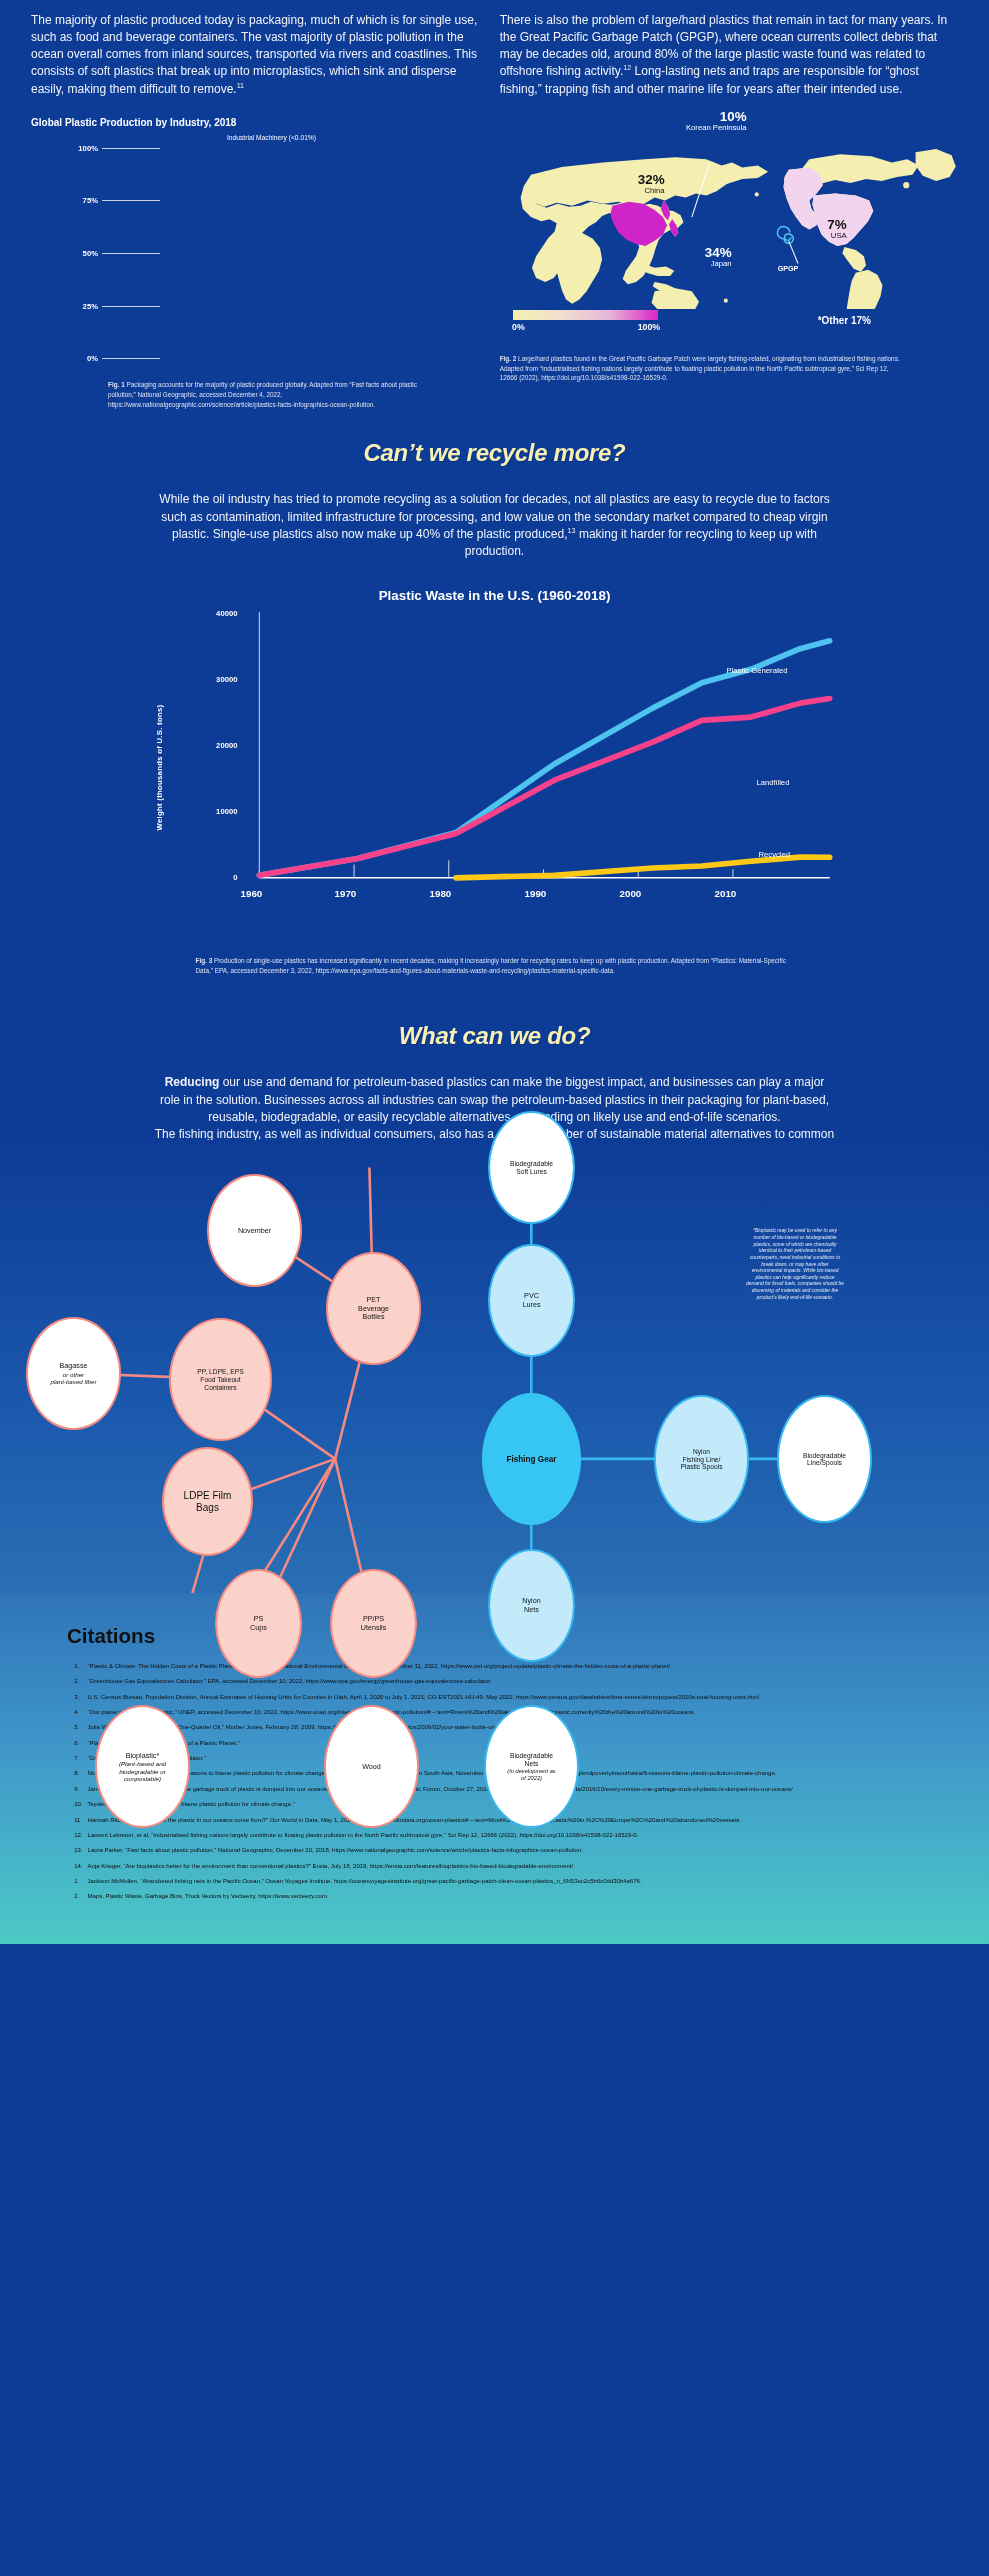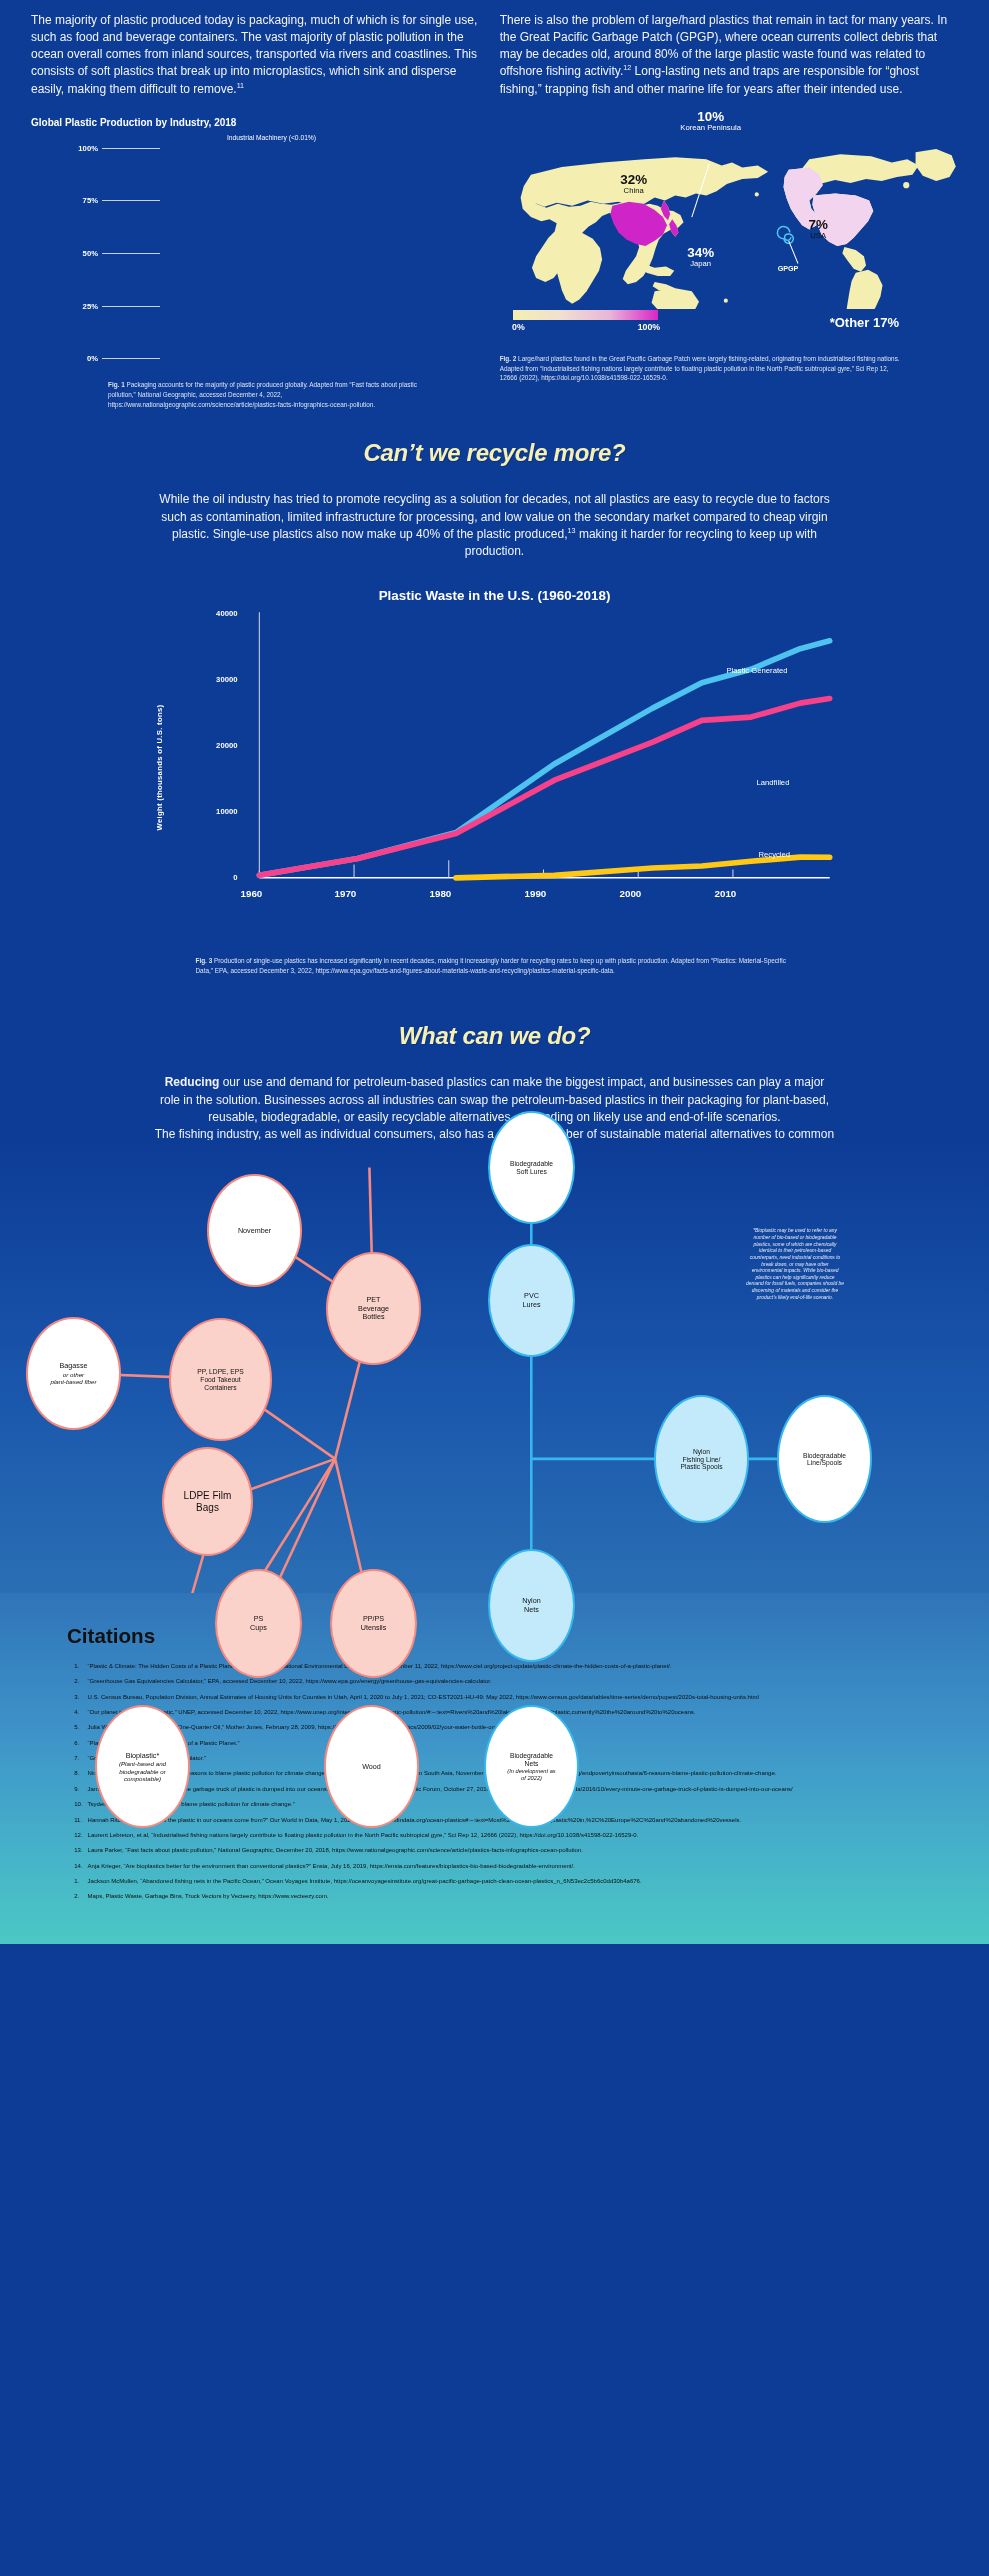--- a/index.html
+++ b/index.html
@@ -71,32 +71,32 @@
     margin-top: 7.2px;
     padding-left: 77px;
     max-width: 402px;
   }
   .figcap b { font-weight: bold; }
   .figcap.nopad { padding-left: 0; }
 
   
   .map-wrap { position: relative; height: 242px; margin-top: 7.2px; }
   .map-svg { position: absolute; left: 0; top: 13.4px; }
-  .maplabel { position: absolute; text-align: center; line-height: 1.15; }
+  .maplabel { position: absolute; text-align: right; line-height: 1.15; }
   .maplabel .pct { font-size: 13.4px; font-weight: bold; display: block; }
   .maplabel .nm { font-size: 7.7px; display: block; }
   .ml-dark .pct, .ml-dark .nm { color: #111; }
   .ml-light .pct, .ml-light .nm { color: #fff; }
   .legend-bar {
     position: absolute; left: 13.4px; top: 205px;
     width: 145px; height: 9.8px;
     background: linear-gradient(to right, #f4efb0, #f1dfd0, #e8b6d8, #d926c6);
   }
   .legend-l { position: absolute; top: 217px; font-size: 8.8px; font-weight: bold; color: #fff; }
-  .other17 { position: absolute; left: 330px; top: 210px; font-size: 13px; font-weight: bold; color: #fff; text-align: center; }
+  .other17 { position: absolute; left: 318px; top: 210px; font-size: 10px; font-weight: bold; color: #fff; text-align: center; }
   .gpgp-lbl { position: absolute; font-size: 7.2px; font-weight: bold; color: #fff; }
 
   
   .sec-recycle { background: #0d3c96; padding: 30px 31px 15.5px; position: relative; }
   .banner-title {
     text-align: center;
     font-size: 24px;
     font-weight: bold;
     font-style: italic;
     color: #f7f0b4;
@@ -427,20 +427,23 @@
         <div><span style="white-space: pre-line;">Wood</span></div>
       </div>
       <div class="bubble" style="width: 87px; height: 113px; left: 488px; top: -29px; background: rgb(255, 255, 255); border: 2.1px solid rgb(55, 183, 239); font-size: 6.7px;">
         <div><span style="white-space: pre-line;">Biodegradable
 Soft Lures</span></div>
       </div>
       <div class="bubble" style="width: 87px; height: 113px; left: 488px; top: 104px; background: rgb(195, 234, 251); border: 2.1px solid rgb(55, 183, 239); font-size: 7.2px;">
         <div><span style="white-space: pre-line;">PVC
 Lures</span></div>
       </div>
+      <div class="bubble" style="width: 99px; height: 132px; left: 482px; top: 253px; background: rgb(55, 198, 244); border: 2.1px solid rgb(55, 198, 244); font-size: 8.2px; font-weight: bold;">
+        <div><span style="white-space: pre-line;">Fishing Gear</span></div>
+      </div>
       <div class="bubble" style="width: 87px; height: 113px; left: 488px; top: 409px; background: rgb(195, 234, 251); border: 2.1px solid rgb(55, 183, 239); font-size: 7.2px;">
         <div><span style="white-space: pre-line;">Nylon
 Nets</span></div>
       </div>
       <div class="bubble" style="width: 95px; height: 128px; left: 654px; top: 255px; background: rgb(195, 234, 251); border: 2.1px solid rgb(55, 183, 239); font-size: 6.7px;">
         <div><span style="white-space: pre-line;">Nylon
 Fishing Line/
 Plastic Spools</span></div>
       </div>
       <div class="bubble" style="width: 95px; height: 128px; left: 777px; top: 255px; background: rgb(255, 255, 255); border: 2.1px solid rgb(55, 183, 239); font-size: 6.7px;">

